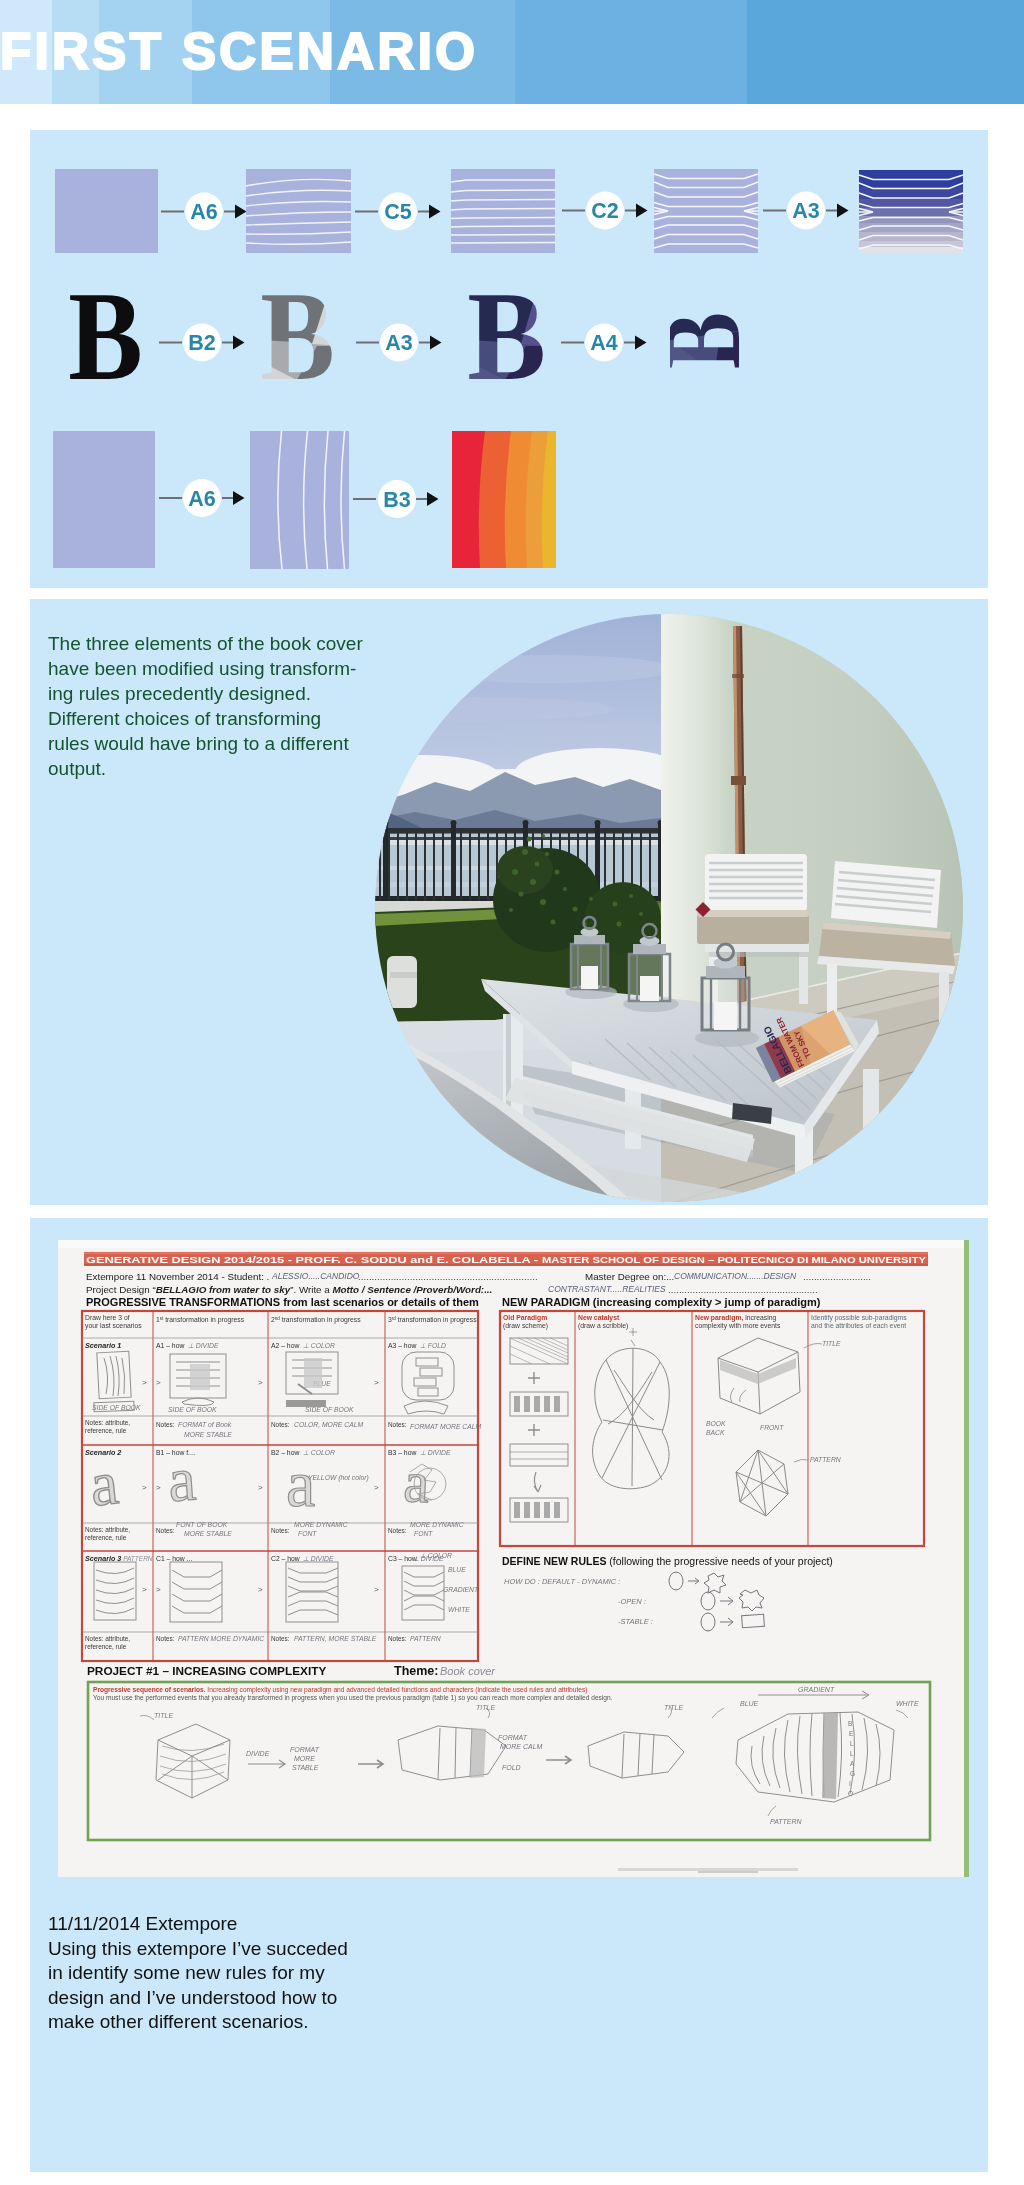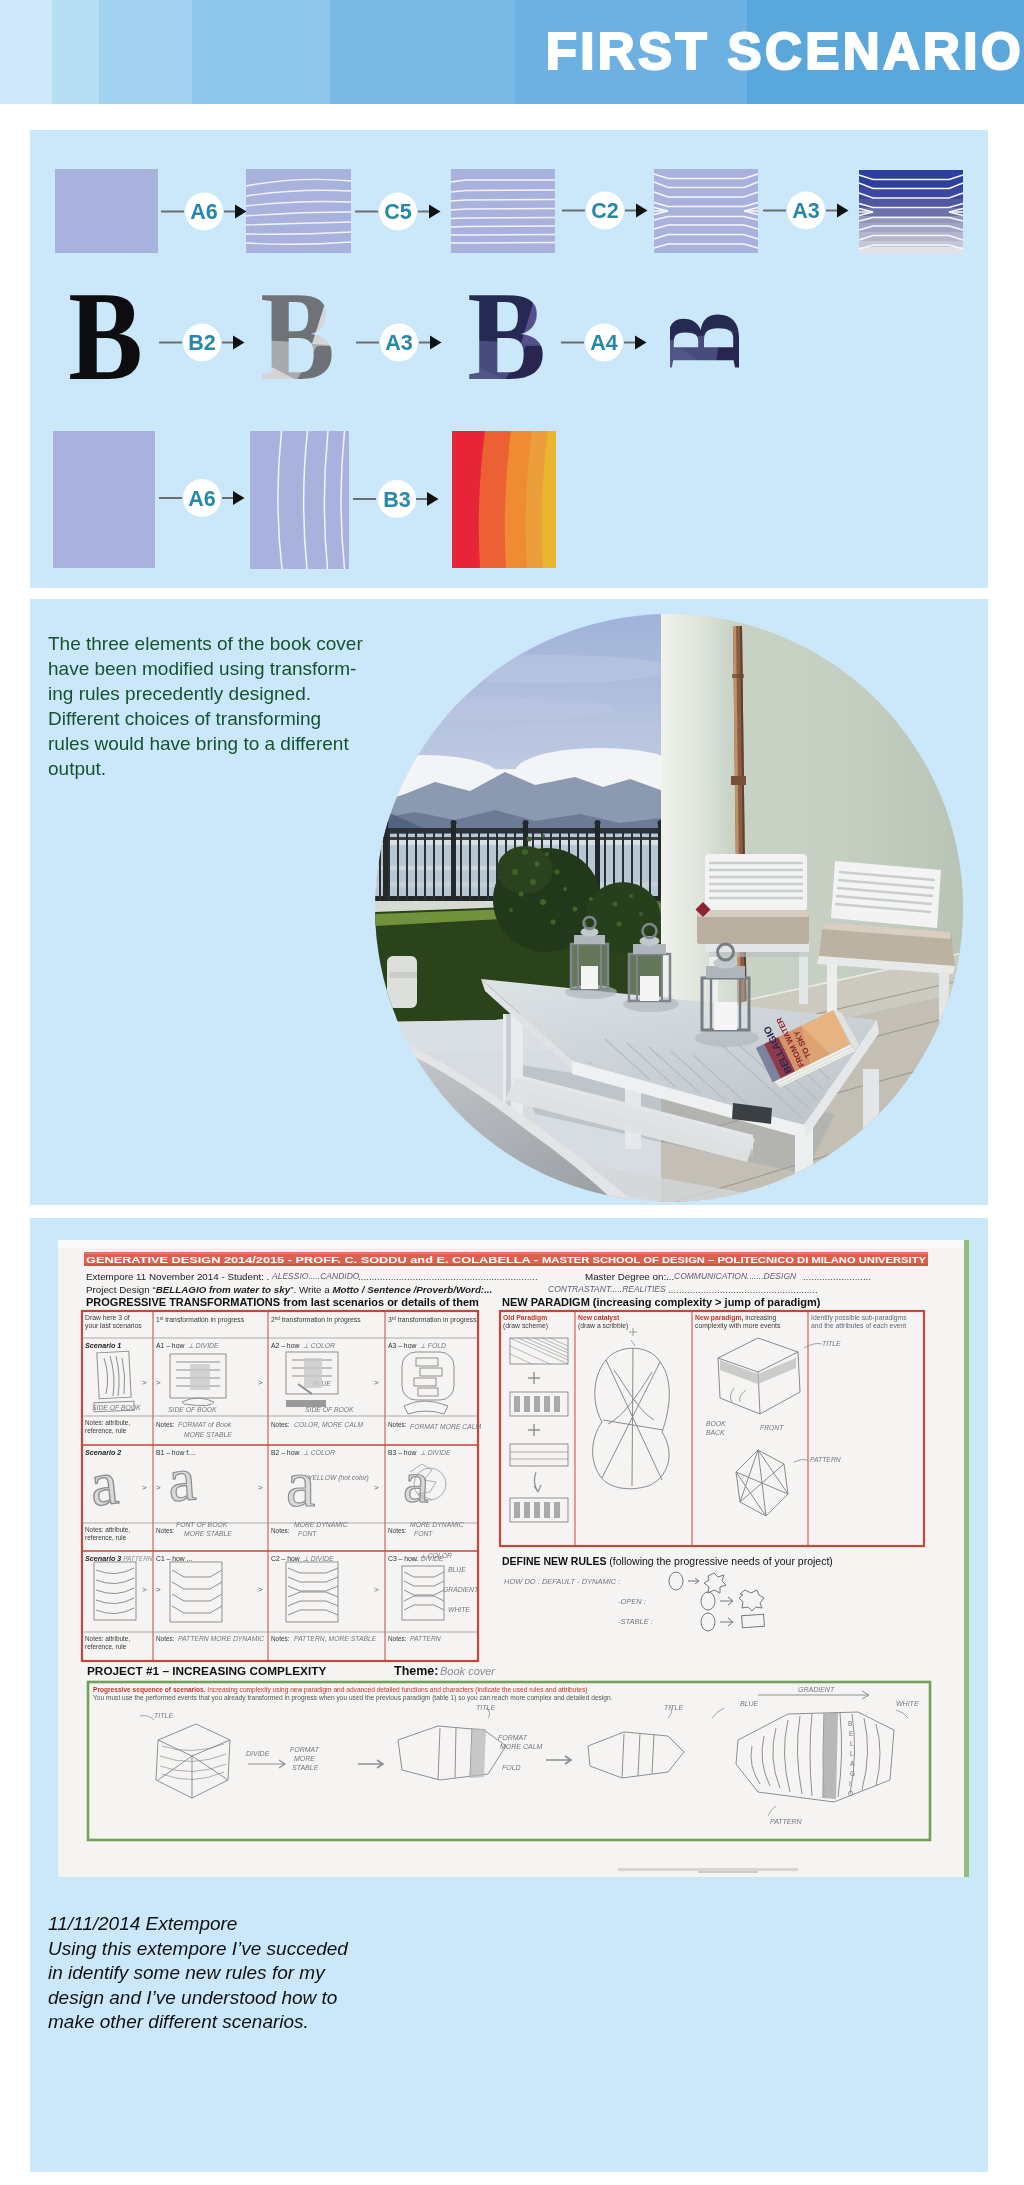--- a/index.html
+++ b/index.html
@@ -4,21 +4,21 @@
 <style>
 html,body{margin:0;padding:0;background:#ffffff;}
 body{width:1024px;height:2185px;position:relative;font-family:"Liberation Sans",sans-serif;overflow:hidden;}
 .abs{position:absolute;}
 </style>
 </head>
 <body>
 
 <div class="abs" style="left:0;top:0;width:1024px;height:104px;background:linear-gradient(to right,#cfe9fa 0,#cfe9fa 52px,#b7ddf5 52px,#b7ddf5 99px,#a3d3f0 99px,#a3d3f0 192px,#8fc7ec 192px,#8fc7ec 330px,#7cbae6 330px,#7cbae6 515px,#6db1e2 515px,#6db1e2 747px,#5aa7dc 747px,#5aa7dc 1024px);"></div>
 
-<div class="abs" style="left:0;top:22px;width:1024px;text-align:right;font-size:51px;font-weight:bold;color:#ffffff;letter-spacing:3.4px;-webkit-text-stroke:2.2px #ffffff;">FIRST SCENARIO</div>
+<div class="abs" style="left:0;top:22px;width:1024px;text-align:left;font-size:51px;font-weight:bold;color:#ffffff;letter-spacing:3.4px;-webkit-text-stroke:2.2px #ffffff;">FIRST SCENARIO</div>
 
 <div class="abs" style="left:30px;top:130px;width:958px;height:458px;background:#cbe8fa;"></div>
 <svg class="abs" style="left:30px;top:130px;" width="958" height="458" viewBox="0 0 958 458">
 <defs>
 <clipPath id="cpGrayB">
         <text x="230" y="249" font-family="Liberation Serif" font-weight="bold" font-size="127" transform="translate(233,0) scale(0.88,1) translate(-233,0)">B</text>
       </clipPath>
 <clipPath id="cpNavyB">
         <text x="437" y="249" font-family="Liberation Serif" font-weight="bold" font-size="127" transform="translate(440,0) scale(0.93,1) translate(-440,0)">B</text>
       </clipPath>
@@ -864,13 +864,13 @@
       <text x="791" y="546">I</text>
       <text x="790" y="556">O</text>
 </g>
 
 <rect x="560" y="628" width="180" height="3" fill="#d8d6d2"></rect>
 <rect x="640" y="631" width="60" height="2" fill="#cfccc6"></rect>
 </svg>
 
 <div class="abs" style="left:964px;top:1240px;width:5px;height:637px;background:#94bd7a;"></div>
 
-<div class="abs" style="left:48px;top:1912px;width:340px;font-size:19px;line-height:24.5px;color:#111111;font-style:italic;">11/11/2014 Extempore<br>Using this extempore I’ve succeded<br>in identify some new rules for my<br>design and I’ve understood how to<br>make other different scenarios.</div>
+<div class="abs" style="left:48px;top:1912px;width:340px;font-size:19px;line-height:24.5px;color:#111111;">11/11/2014 Extempore<br>Using this extempore I’ve succeded<br>in identify some new rules for my<br>design and I’ve understood how to<br>make other different scenarios.</div>
 
 </body></html>

